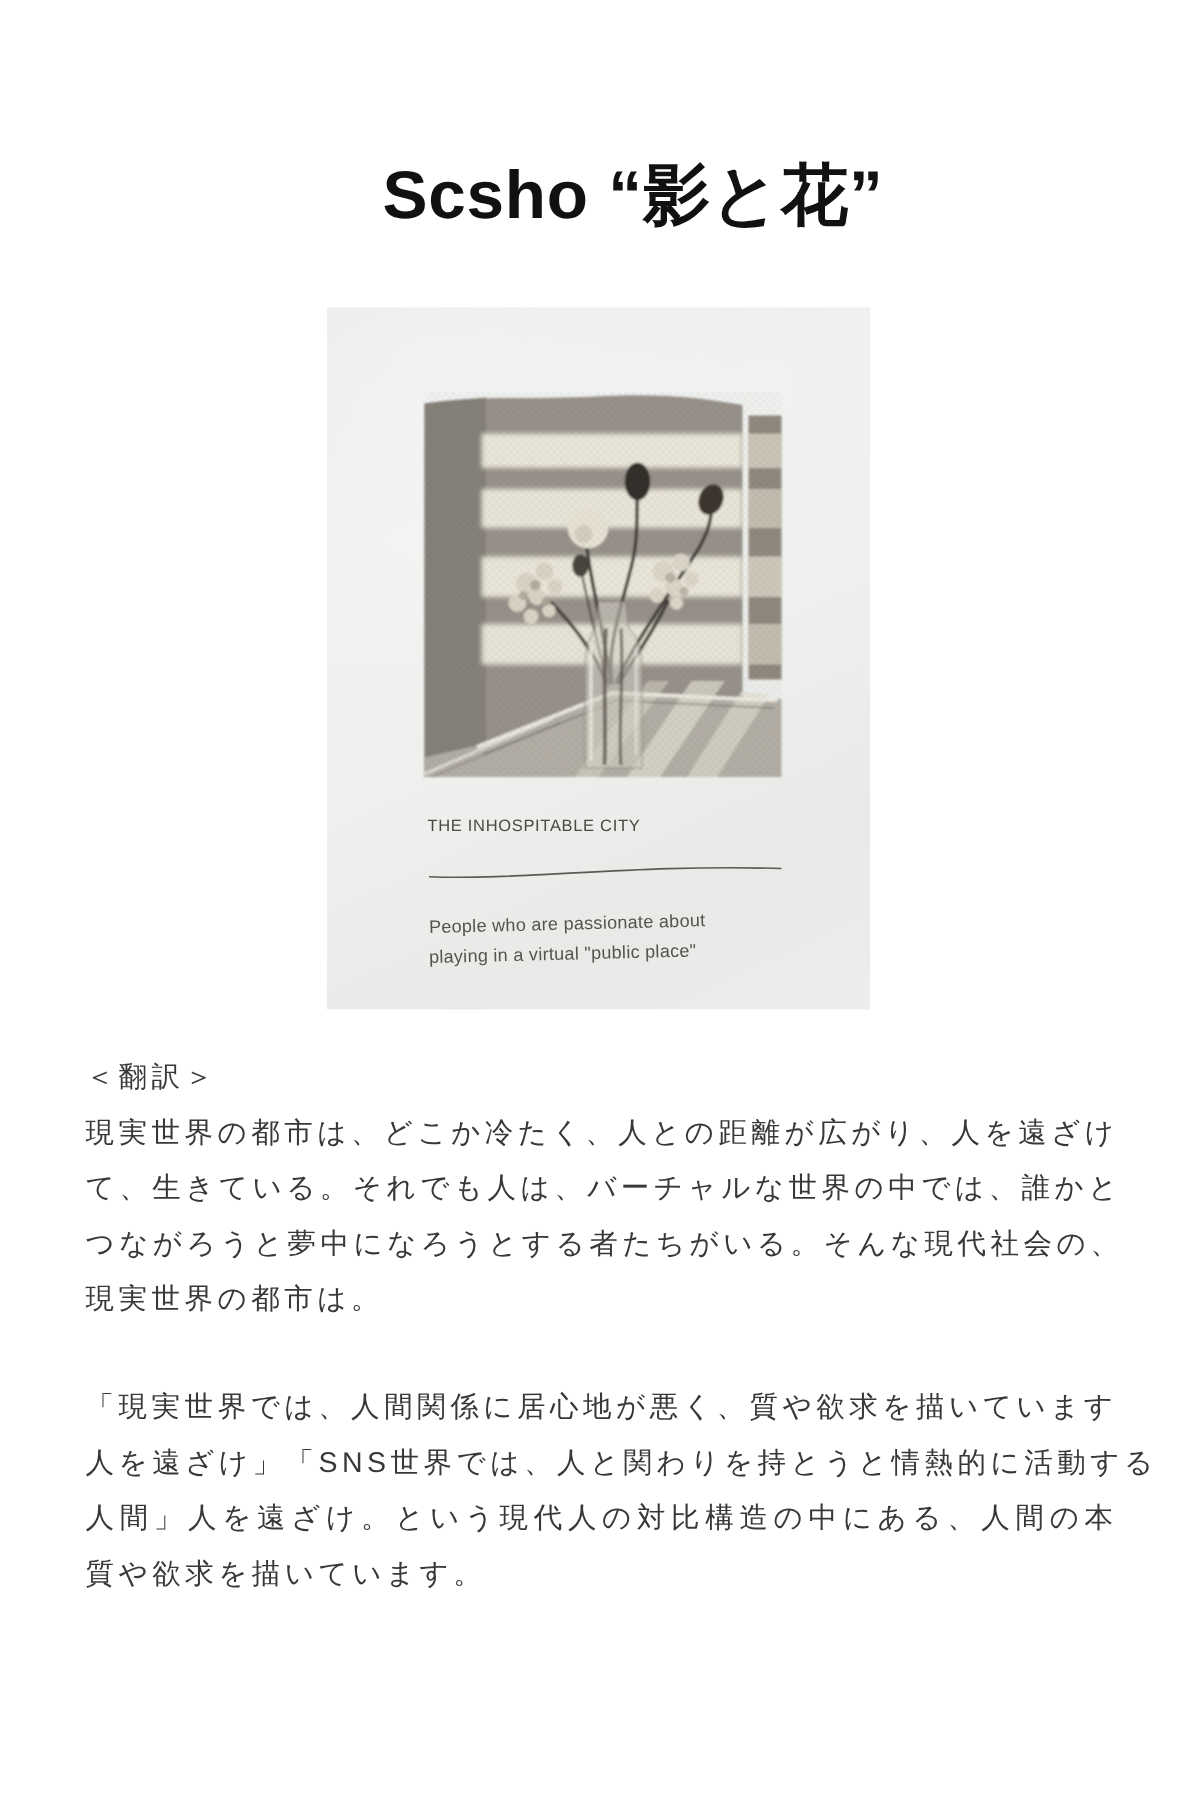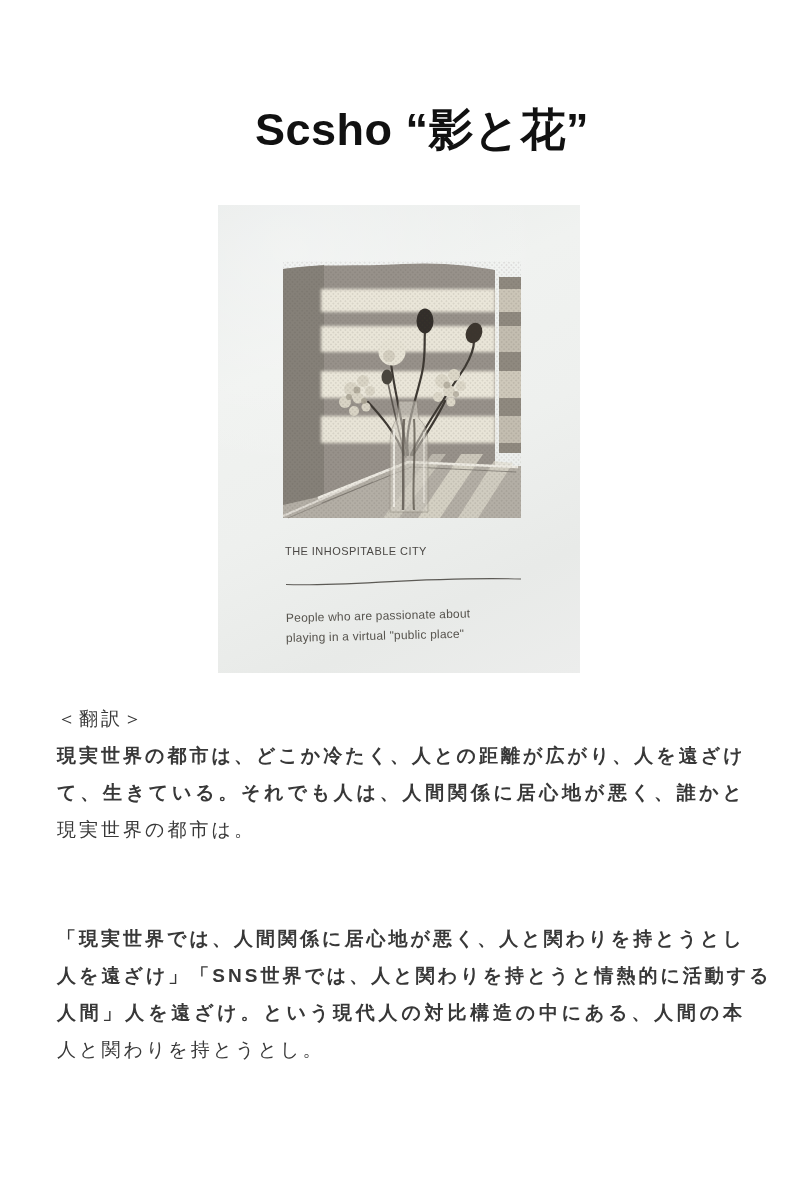--- a/index.html
+++ b/index.html
@@ -44,21 +44,21 @@
 
   
   .jp-section { position:absolute; left:57px; width:688px; color:#383838; }
   .jp-section.translation { top:700px; }
   .jp-section.interpretation { top:920px; }
   .jp-line {
     height:37px; line-height:37px;
     font-size:19px; letter-spacing:3px;
     white-space:nowrap;
   }
-  .jp-line.fill { text-align:justify; text-align-last:justify;font-weight:bold; }
+  .jp-line.fill { text-align:justify; text-align-last:justify; }
 </style>
 </head>
 <body>
 
 <div class="page">
 
   <h1 class="page-title">Scsho “影と花”</h1>
 
   <div class="photo">
     <svg viewBox="0 0 362 468" width="362" height="468" xmlns="http://www.w3.org/2000/svg">
@@ -164,24 +164,25 @@
     </svg>
 
     <div class="print-title">THE INHOSPITABLE CITY</div>
     <div class="print-cap l1">People who are passionate about</div>
     <div class="print-cap l2">playing in a virtual "public place"</div>
   </div>
 
   <div class="jp-section translation">
     <div class="jp-line">＜翻訳＞</div>
     <div class="jp-line fill">現実世界の都市は、どこか冷たく、人との距離が広がり、人を遠ざけ</div>
-    <div class="jp-line fill">て、生きている。それでも人は、人間関係に居心地が悪く、誰かと</div>
+    <div class="jp-line fill">て、生きている。それでも人は、バーチャルな世界の中では、誰かと</div>
+    <div class="jp-line fill">つながろうと夢中になろうとする者たちがいる。そんな現代社会の、</div>
     <div class="jp-line">現実世界の都市は。</div>
   </div>
 
   <div class="jp-section interpretation">
-    <div class="jp-line fill">「現実世界では、人間関係に居心地が悪く、人と関わりを持とうとし</div>
+    <div class="jp-line fill">「現実世界では、人間関係に居心地が悪く、質や欲求を描いています</div>
     <div class="jp-line fill">人を遠ざけ」「SNS世界では、人と関わりを持とうと情熱的に活動する</div>
     <div class="jp-line fill">人間」人を遠ざけ。という現代人の対比構造の中にある、人間の本</div>
-    <div class="jp-line">人と関わりを持とうとし。</div>
+    <div class="jp-line">質や欲求を描いています。</div>
   </div>
 
 </div>
 
 </body></html>

